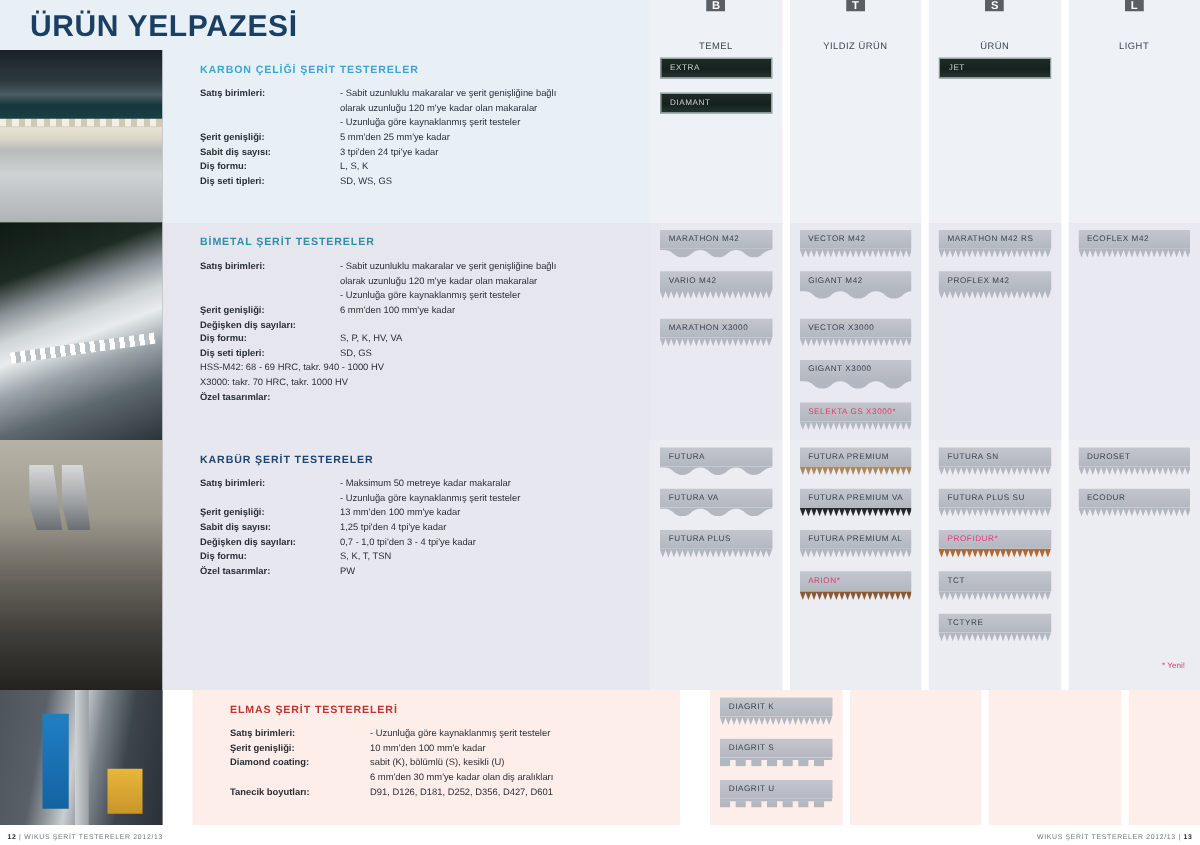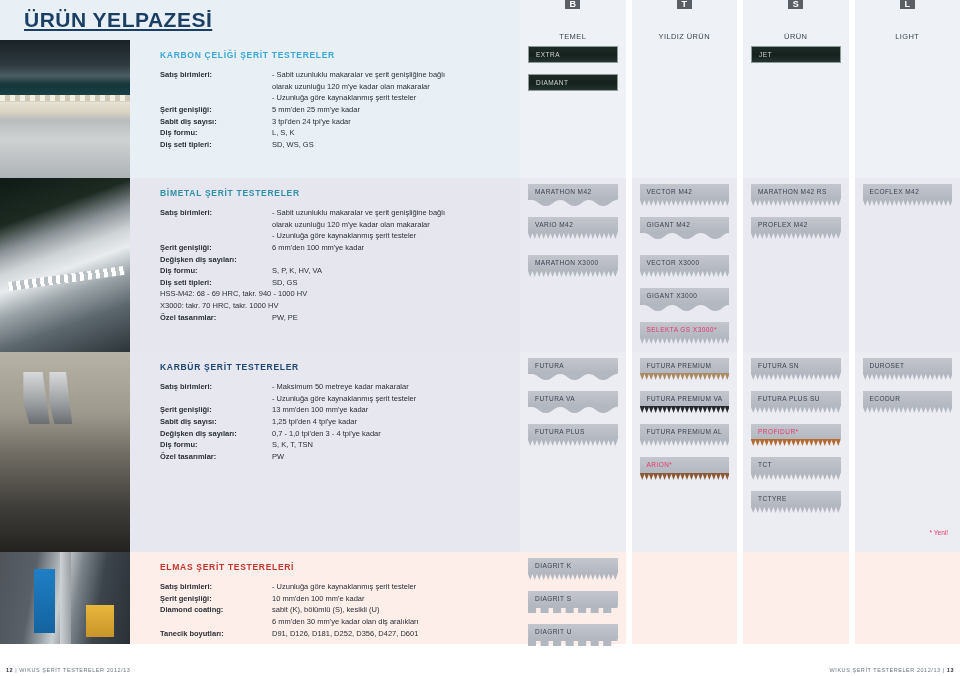--- a/index.html
+++ b/index.html
@@ -9,23 +9,22 @@
     font-family:"Liberation Sans", sans-serif;
     overflow:hidden;
     position:relative;
   }
   .page{position:relative;width:960px;height:676px;}
 
   
   .title-band{position:absolute;left:0;top:0;width:520px;height:40px;background:#e8f0f6;}
   .page-title{
     position:absolute;left:24px;top:8px;
-    font-size:21px;font-weight:bold;letter-spacing:.5px;
+    font-size:24px;font-weight:bold;letter-spacing:.5px;
     color:#1b3f63;
-    text-decoration:underline;
   }
 
   
   .legend{position:absolute;left:520px;top:0;width:440px;height:40px;display:flex;gap:6px;}
   .legend-cell{
     flex:1;background:#eef2f7;display:flex;flex-direction:column;
     align-items:center;justify-content:center;gap:2px;
   }
   .legend-badge{
     width:15px;height:15px;background:#5a5f66;color:#fff;
@@ -242,21 +241,20 @@
             <div class="spec-row">
               <div class="spec-key">Diş seti tipleri:</div>
               <div class="spec-val">SD, GS</div>
             </div>
             <div class="spec-row">
               <div class="spec-val">HSS-M42:  68 - 69 HRC, takr. 940 - 1000 HV
 X3000:        takr. 70 HRC, takr. 1000 HV</div>
             </div>
             <div class="spec-row">
               <div class="spec-key">Özel tasarımlar:</div>
-              <div class="spec-val">PW, PE</div>
             </div>
           </div>
         </div>
         <div class="chip-col-wrap">
           <div class="chip-col">
             <div class="chip gray">
               <div class="chip-body"><span class="chip-label">MARATHON M42</span></div>
               <svg class="teeth" viewBox="0 0 100 7" preserveAspectRatio="none">
                 <path fill="#b3b7c0" d="M0,0 H100 V1 C92,1 92,7 84,7 C76,7 76,1 68,1 C60,1 60,7 52,7 C44,7 44,1 36,1 C28,1 28,7 20,7 C12,7 12,1 4,1 L0,1 Z"></path>
               </svg>
@@ -456,21 +454,21 @@
             <div class="chip gray">
               <div class="chip-body"><span class="chip-label">ECODUR</span></div>
               <svg class="teeth" viewBox="0 0 100 7" preserveAspectRatio="none">
                 <path fill="#b3b7c0" d="M0,0 H100 V1 L97.5,7 L95,1 L92.5,7 L90,1 L87.5,7 L85,1 L82.5,7 L80,1 L77.5,7 L75,1 L72.5,7 L70,1 L67.5,7 L65,1 L62.5,7 L60,1 L57.5,7 L55,1 L52.5,7 L50,1 L47.5,7 L45,1 L42.5,7 L40,1 L37.5,7 L35,1 L32.5,7 L30,1 L27.5,7 L25,1 L22.5,7 L20,1 L17.5,7 L15,1 L12.5,7 L10,1 L7.5,7 L5,1 L2.5,7 L0,1 Z"></path>
               </svg>
             </div>
             <div class="yeni-note">* Yeni!</div>
           </div>
         </div>
       </div>
-      <div class="section bg-pink" style="top: 552px; height: 92px;">
+      <div class="section bg-pink" style="top: 552px; height: 108px; gap: 24px;">
         <div class="photo">
           <div class="ph4">
             <div class="bar"></div>
             <div class="blue"></div>
             <div class="yellow"></div>
           </div>
         </div>
         <div class="text-col">
           <div class="sec-head h-red" style="padding-top:10px">ELMAS ŞERİT TESTERELERİ</div>
           <div class="spec-table">

